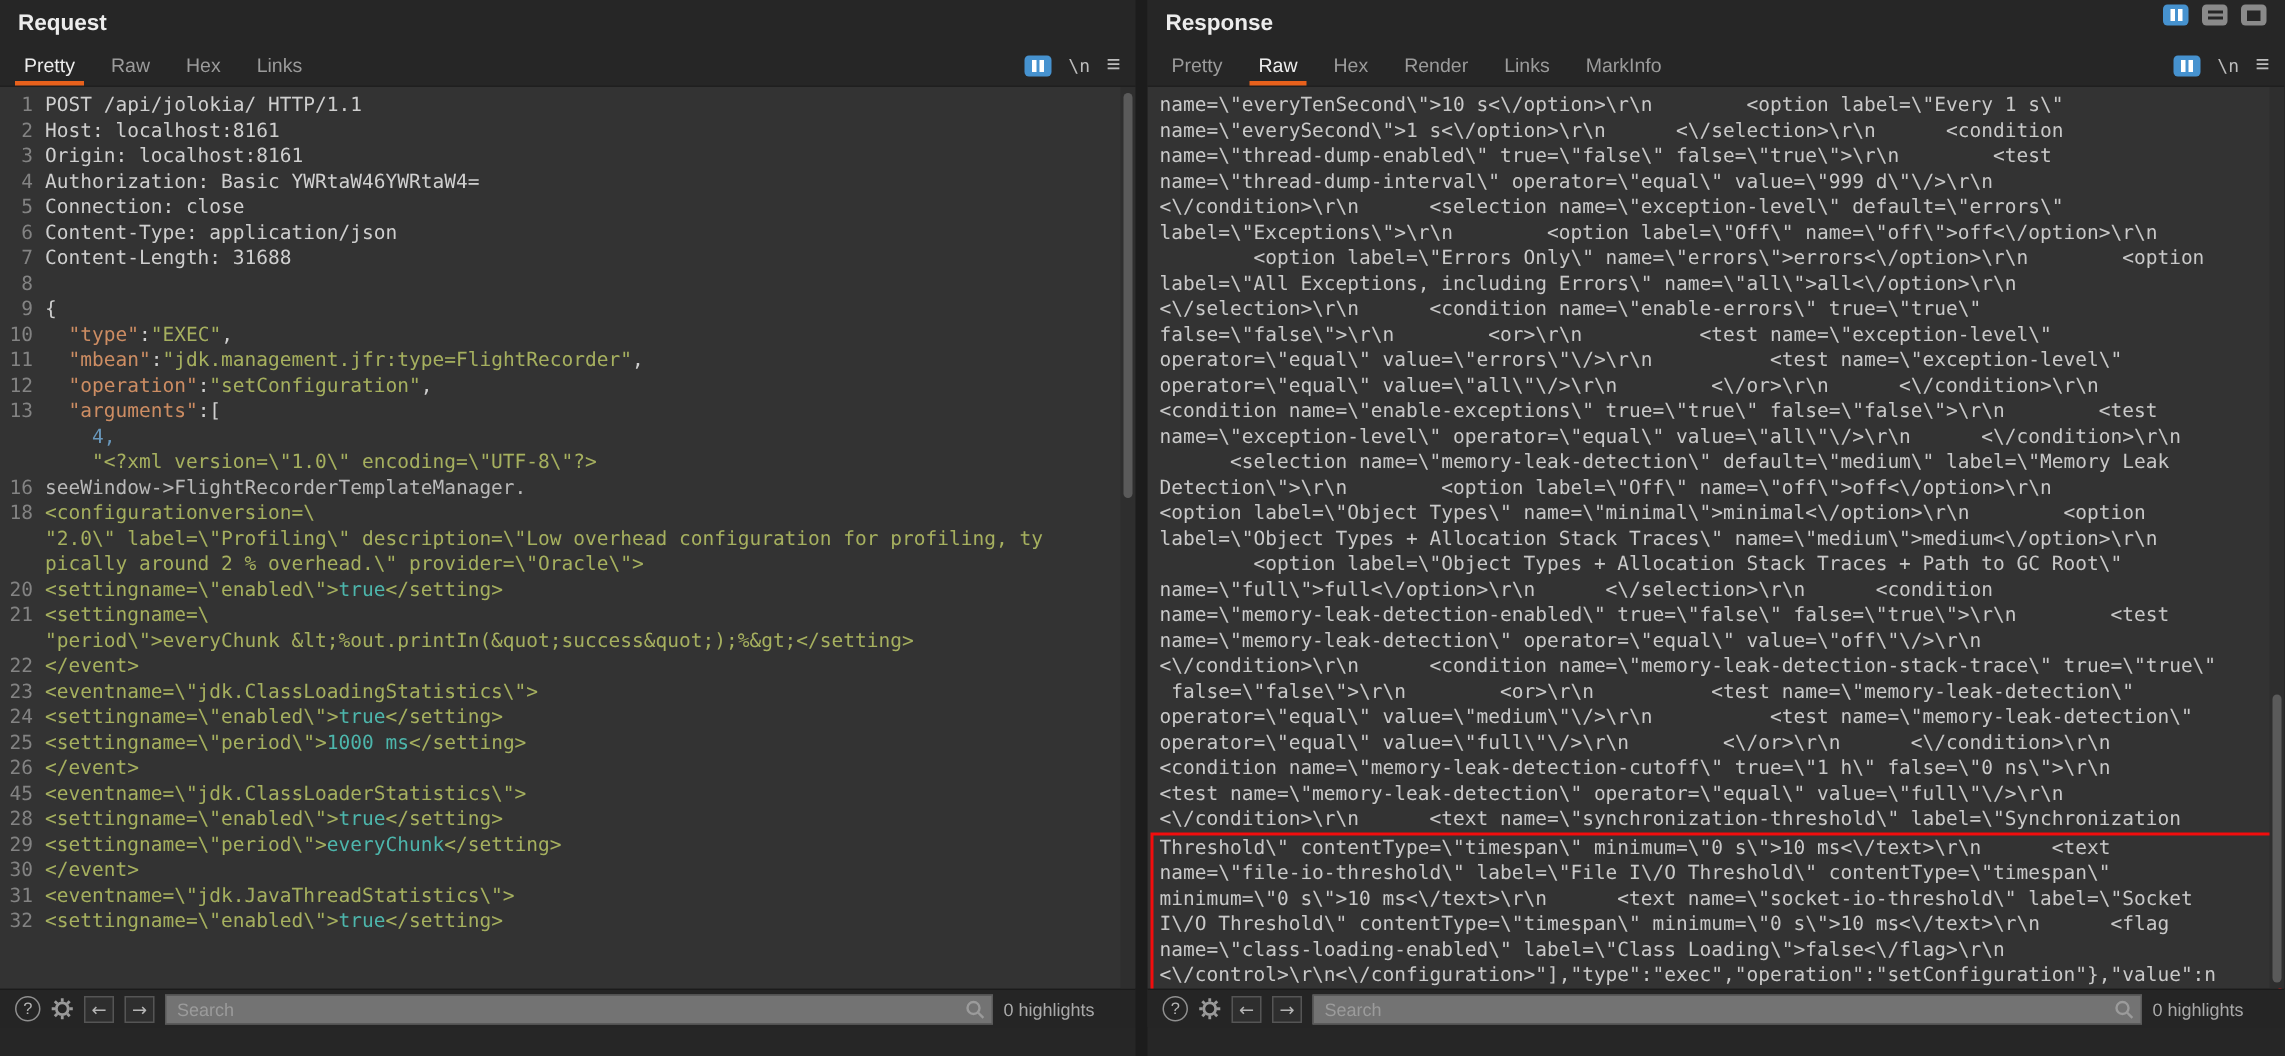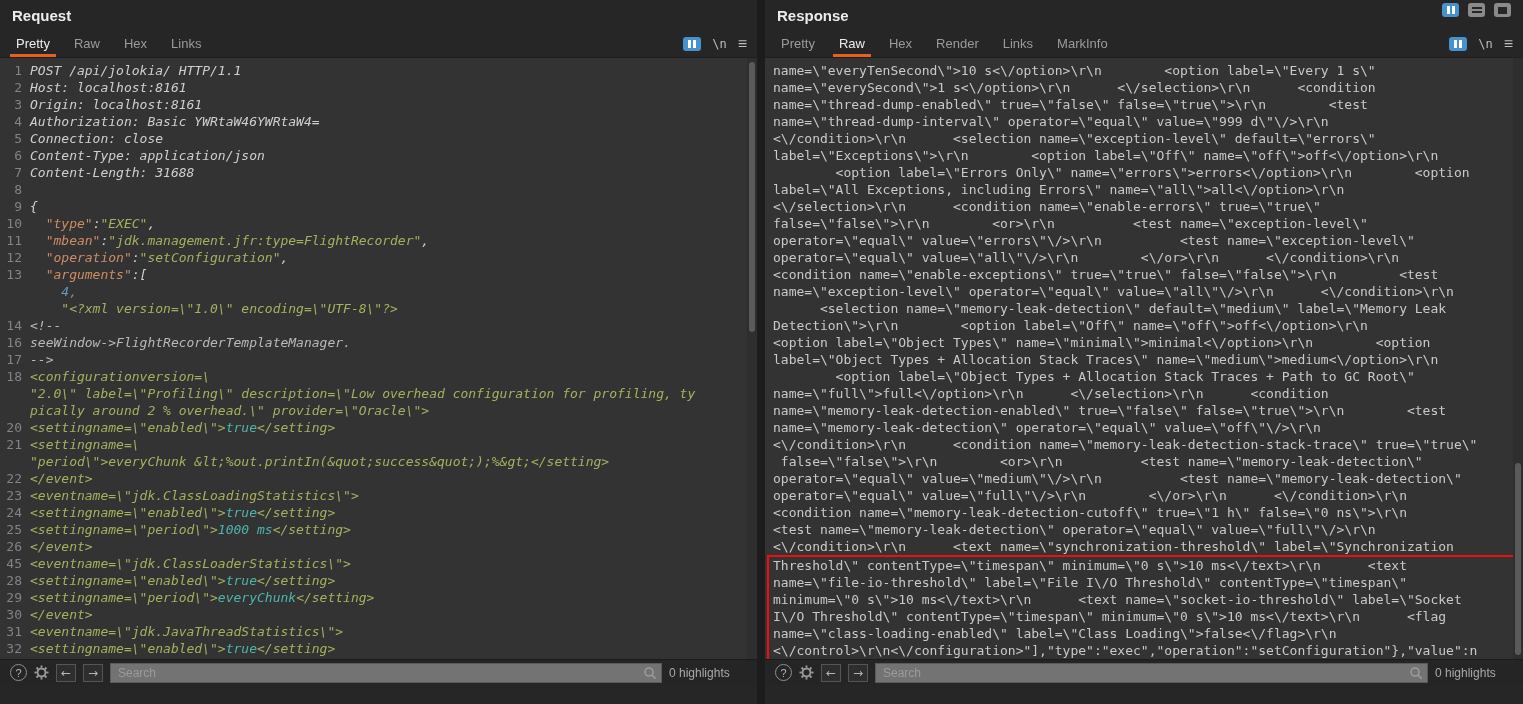--- a/index.html
+++ b/index.html
@@ -19,21 +19,21 @@
   .tab-icons { margin-left:auto; display:flex; align-items:center; gap:11px; }
   .nl-glyph { color:#bdbdbd; font-size:12px; font-family:"DejaVu Sans Mono",monospace; }
   .menu-glyph { color:#bdbdbd; font-size:16px; }
 
   .wrap-icon { width:18px; height:14px; background:#4692cf; border-radius:3px; display:flex; align-items:center; justify-content:center; gap:2px; }
   .wrap-icon i { display:block; width:3px; height:8px; background:#ffffff; }
 
   .editor { flex:1; background:#333333; overflow:hidden; position:relative; font-family:"DejaVu Sans Mono",monospace; font-size:13px; line-height:17px; padding-top:4px; }
   .code-line { display:flex; white-space:pre; }
   .gutter { width:30px; flex:0 0 30px; text-align:right; padding-right:8px; color:#838383; }
-  .code { white-space:pre;font-style:italic; }
+  .code { white-space:pre; }
   .resp-line { white-space:pre; color:#c9c9c9; padding-left:8px; }
   .hl-box { border:2px solid #f20d0d; margin:0 2px; }
   .hl-box .resp-line { padding-left:4px; }
 
   .w  { color:#cfcfcf; }
   .g  { color:#a6b05f; }
   .t  { color:#4db6ac; }
   .o  { color:#cd8d63; }
   .c  { color:#b9b9b9; }
   .nu { color:#6897bb; }
@@ -111,23 +111,21 @@
         <div class="code-line"><span class="gutter">6</span><span class="code"><span class="w">Content-Type: application/json</span></span></div>
         <div class="code-line"><span class="gutter">7</span><span class="code"><span class="w">Content-Length: 31688</span></span></div>
         <div class="code-line"><span class="gutter">8</span><span class="code"></span></div>
         <div class="code-line"><span class="gutter">9</span><span class="code"><span class="w">{</span></span></div>
         <div class="code-line"><span class="gutter">10</span><span class="code"><span class="o">  "type"</span><span class="w">:</span><span class="g">"EXEC"</span><span class="w">,</span></span></div>
         <div class="code-line"><span class="gutter">11</span><span class="code"><span class="o">  "mbean"</span><span class="w">:</span><span class="g">"jdk.management.jfr:type=FlightRecorder"</span><span class="w">,</span></span></div>
         <div class="code-line"><span class="gutter">12</span><span class="code"><span class="o">  "operation"</span><span class="w">:</span><span class="g">"setConfiguration"</span><span class="w">,</span></span></div>
         <div class="code-line"><span class="gutter">13</span><span class="code"><span class="o">  "arguments"</span><span class="w">:[</span></span></div>
         <div class="code-line"><span class="gutter"></span><span class="code"><span class="nu">    4,</span></span></div>
         <div class="code-line"><span class="gutter"></span><span class="code"><span class="g">    "&lt;?xml version=\"1.0\" encoding=\"UTF-8\"?&gt;</span></span></div>
-        <div class="code-line"><span class="gutter">14</span><span class="code"><span class="c">&lt;!--</span></span></div>
         <div class="code-line"><span class="gutter">16</span><span class="code"><span class="c">seeWindow-&gt;FlightRecorderTemplateManager.</span></span></div>
-        <div class="code-line"><span class="gutter">17</span><span class="code"><span class="c">--&gt;</span></span></div>
         <div class="code-line"><span class="gutter">18</span><span class="code"><span class="g">&lt;configurationversion=\</span></span></div>
         <div class="code-line"><span class="gutter"></span><span class="code"><span class="g">"2.0\" label=\"Profiling\" description=\"Low overhead configuration for profiling, ty</span></span></div>
         <div class="code-line"><span class="gutter"></span><span class="code"><span class="g">pically around 2 % overhead.\" provider=\"Oracle\"&gt;</span></span></div>
         <div class="code-line"><span class="gutter">20</span><span class="code"><span class="g">&lt;settingname=\"enabled\"&gt;</span><span class="t">true</span><span class="g">&lt;/setting&gt;</span></span></div>
         <div class="code-line"><span class="gutter">21</span><span class="code"><span class="g">&lt;settingname=\</span></span></div>
         <div class="code-line"><span class="gutter"></span><span class="code"><span class="g">"period\"&gt;everyChunk &amp;lt;%out.printIn(&amp;quot;success&amp;quot;);%&amp;gt;&lt;/setting&gt;</span></span></div>
         <div class="code-line"><span class="gutter">22</span><span class="code"><span class="g">&lt;/event&gt;</span></span></div>
         <div class="code-line"><span class="gutter">23</span><span class="code"><span class="g">&lt;eventname=\"jdk.ClassLoadingStatistics\"&gt;</span></span></div>
         <div class="code-line"><span class="gutter">24</span><span class="code"><span class="g">&lt;settingname=\"enabled\"&gt;</span><span class="t">true</span><span class="g">&lt;/setting&gt;</span></span></div>
         <div class="code-line"><span class="gutter">25</span><span class="code"><span class="g">&lt;settingname=\"period\"&gt;</span><span class="t">1000 ms</span><span class="g">&lt;/setting&gt;</span></span></div>

